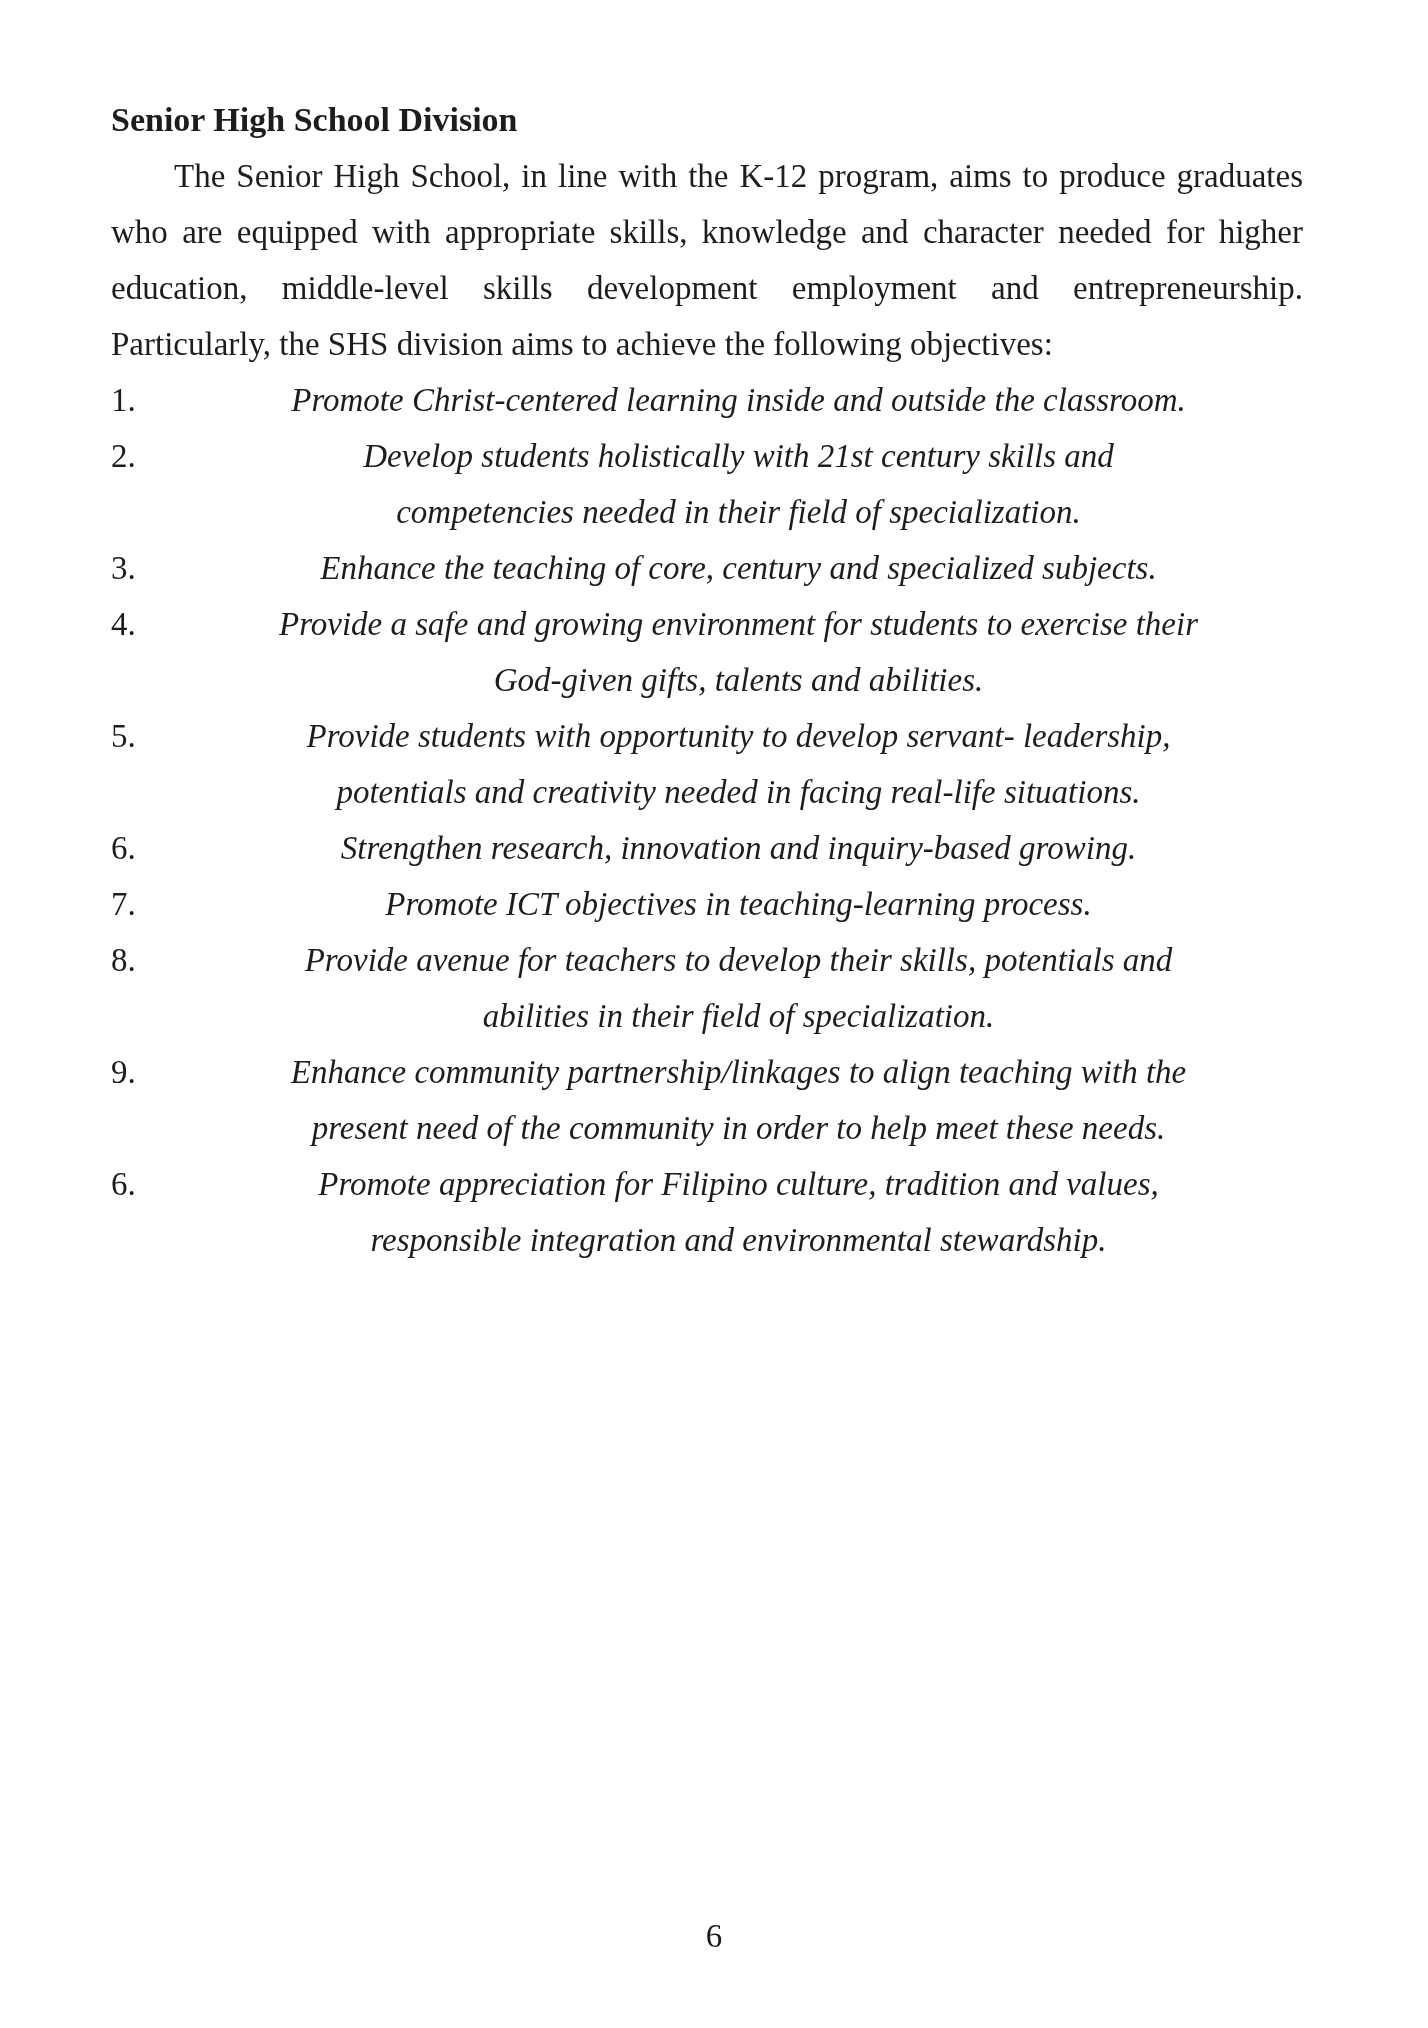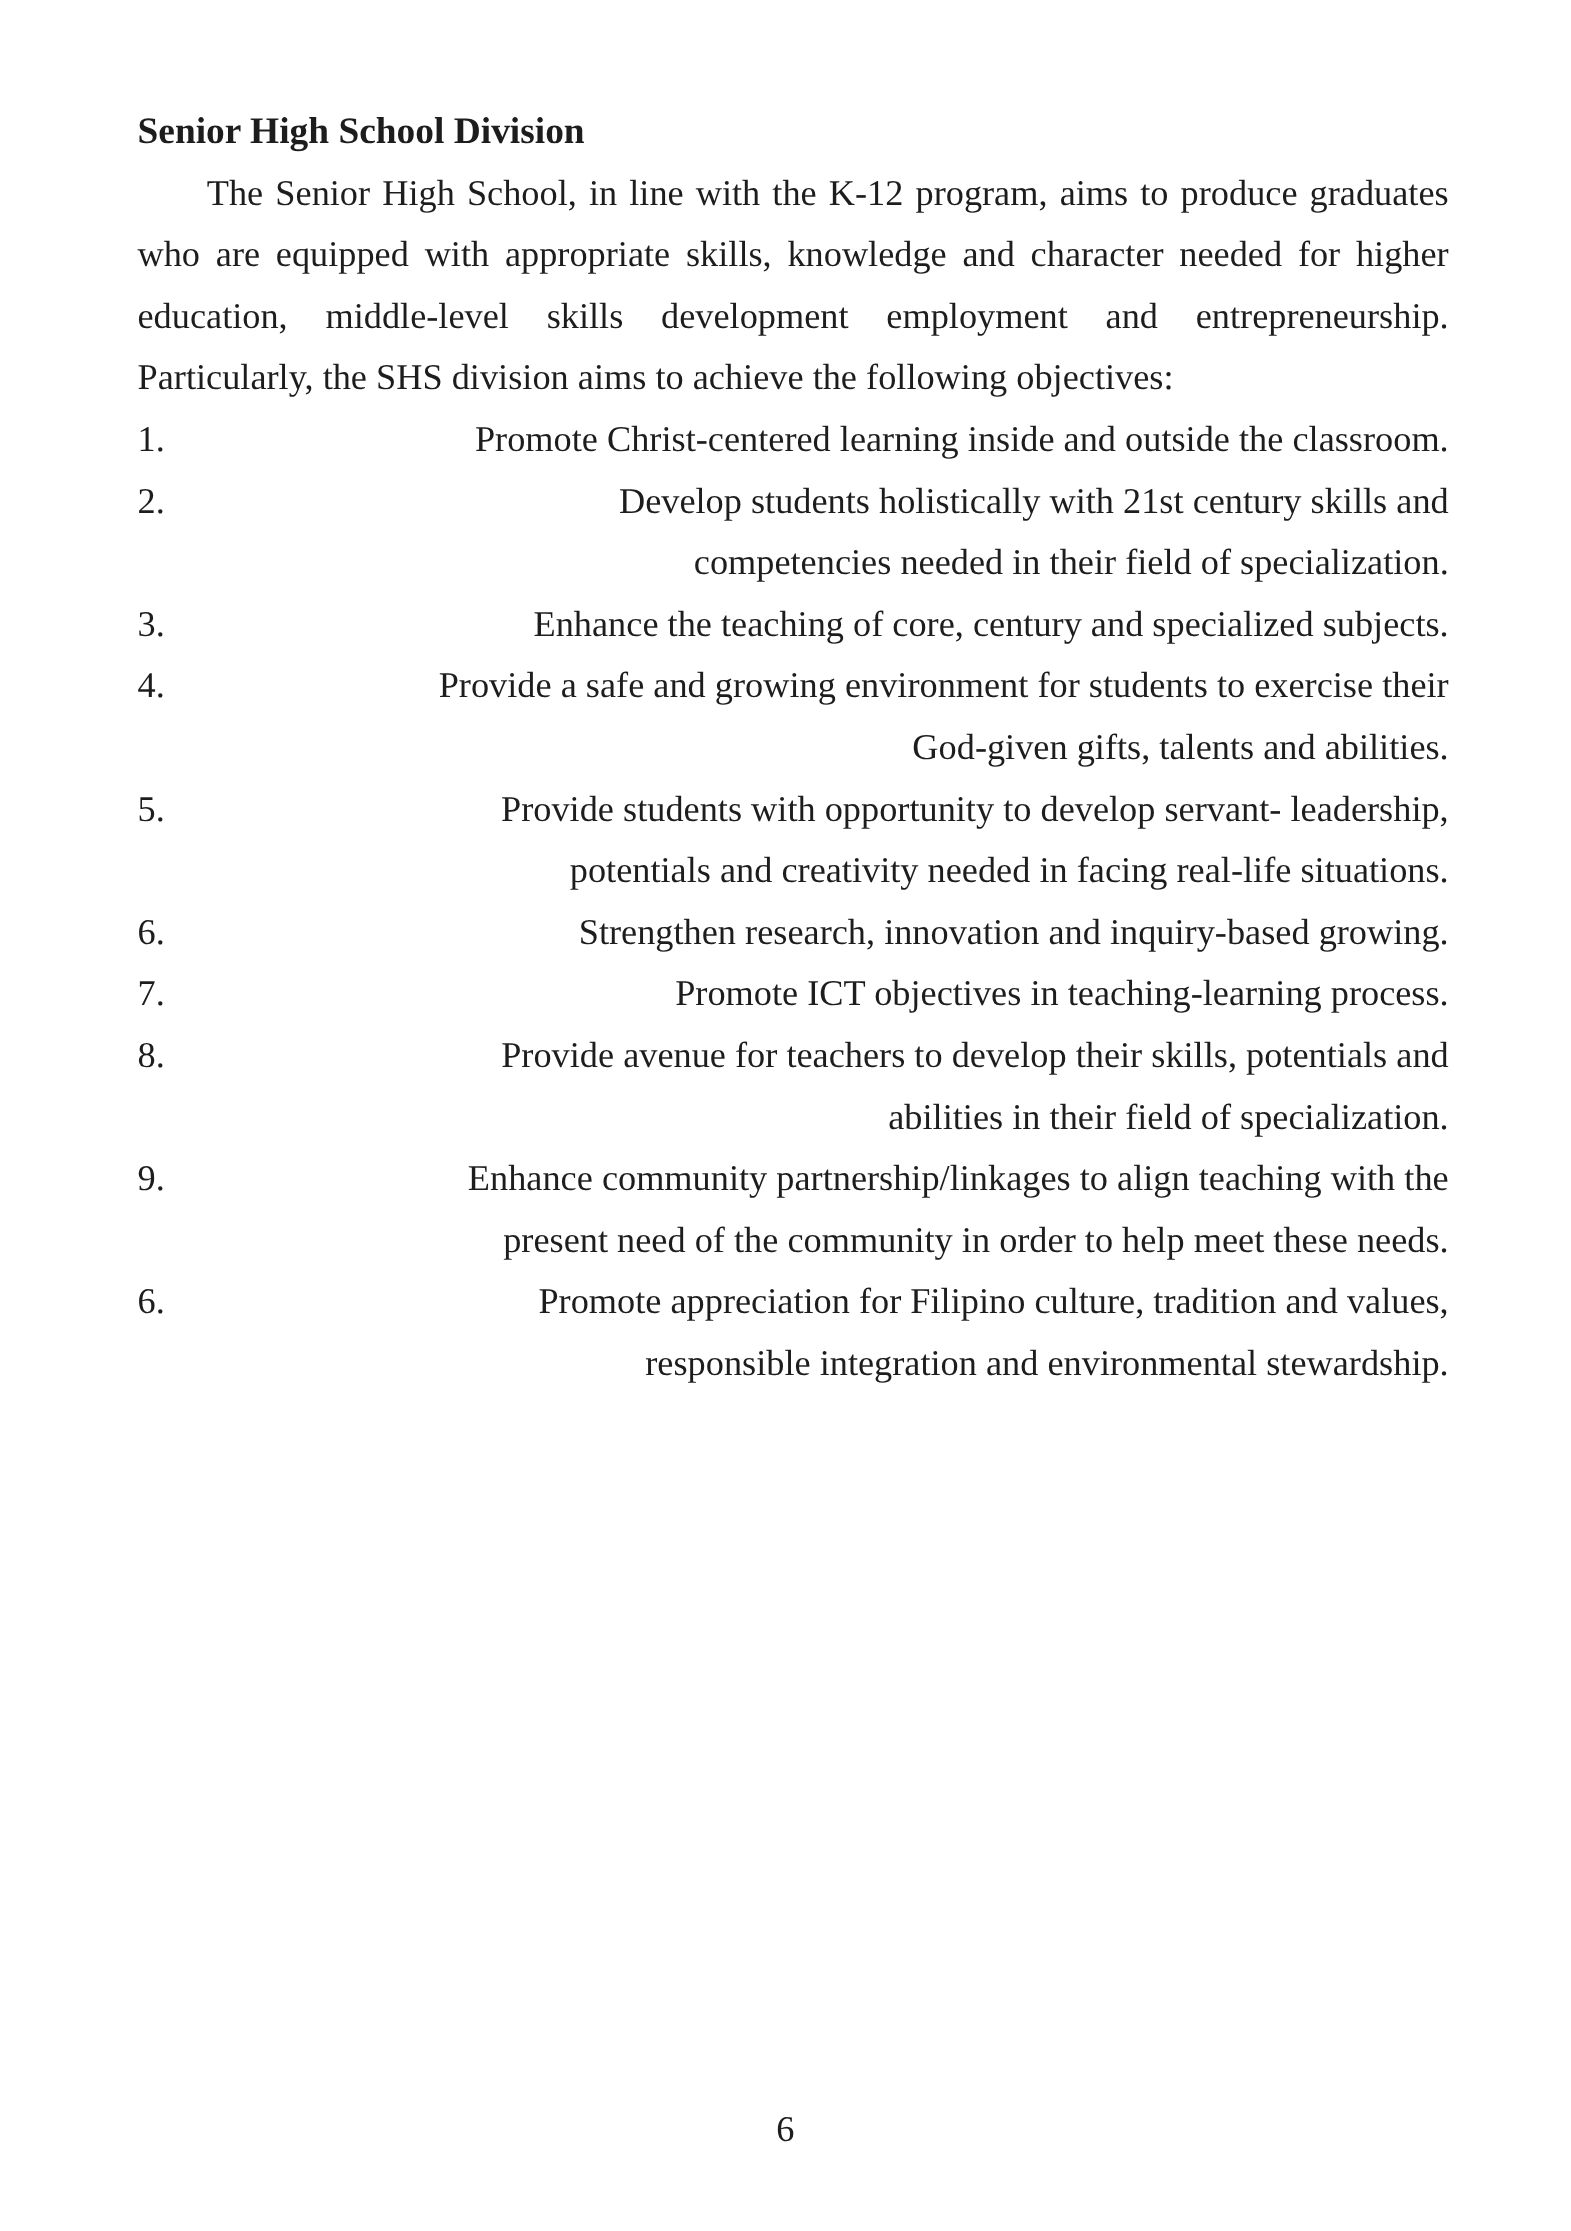--- a/index.html
+++ b/index.html
@@ -15,21 +15,21 @@
     color: #1d1d1d;
     -webkit-font-smoothing: antialiased;
   }
   .page {
     position: absolute;
     inset: 0;
     background: #ffffff;
   }
   .content {
     position: absolute;
-    left: 125px;
+    left: 111px;
     top: 92px;
     width: 1192px;
     font-size: 33px;
     line-height: 56px;
   }
   .heading {
     font-weight: bold;
     font-size: 34px;
     line-height: 56px;
     margin: 0;
@@ -46,21 +46,22 @@
     display: flex;
     align-items: flex-start;
   }
   .obj .num {
     width: 63px;
     flex: 0 0 63px;
   }
   .obj .txt {
     flex: 1 1 auto;
     white-space: pre-wrap;
-    text-align: right;
+    text-align: center;
+    font-style: italic;
   }
   .page-number {
     position: absolute;
     left: 0;
     top: 1916px;
     width: 100%;
     text-align: center;
     font-size: 33px;
     line-height: 40px;
   }

